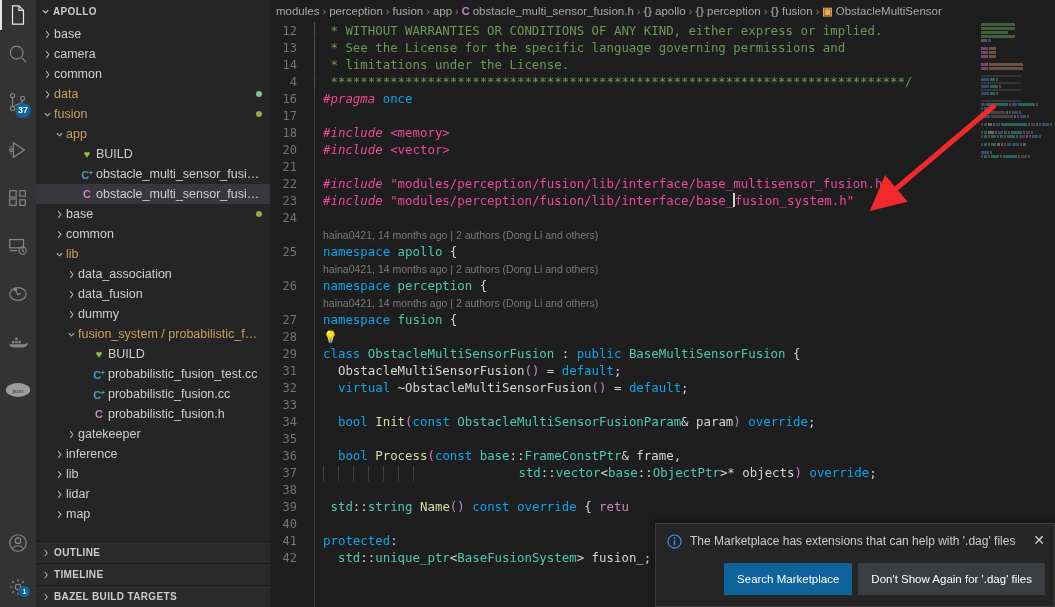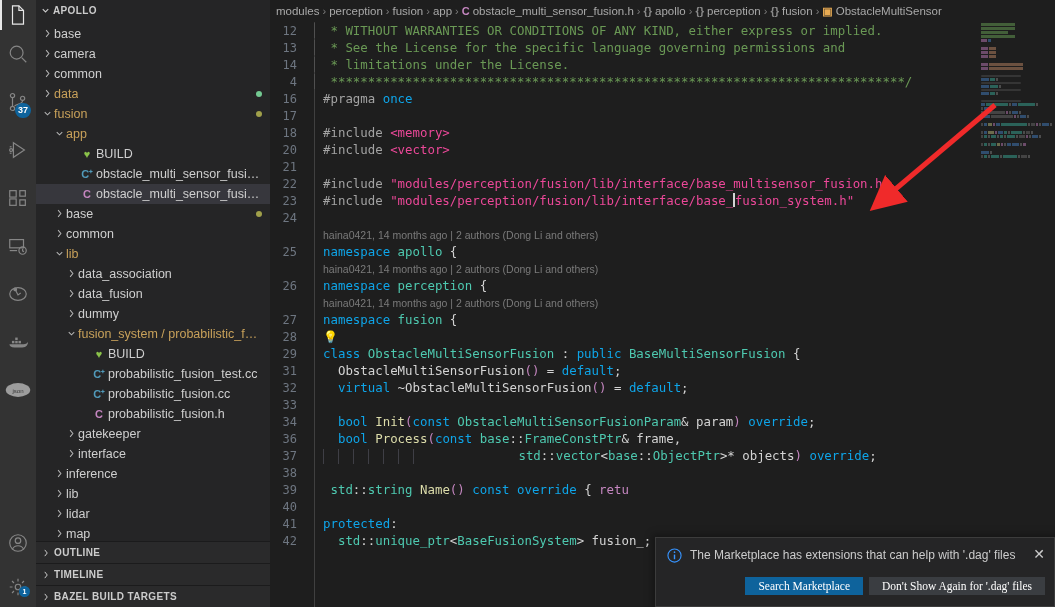--- a/index.html
+++ b/index.html
@@ -131,21 +131,21 @@
   .gutter-line {
     position: absolute; left: 44px; top: 0; bottom: 0; width: 1px;
     background: #404040;
   }
   .blame-txt {
     font-family: "Liberation Sans", sans-serif;
     font-size: 10.5px; color: #7a7a7a; font-style: normal;
   }
   
   .t-com   { color: #6A9955; }
-  .t-pre   { color: #a3a3a3; }
+  .t-pre   { color: #ec4899; font-style: italic; }
   .t-kw    { color: #0ea5e9; }
   .t-str   { color: #ec4899; }
   .t-type  { color: #4EC9B0; }
   .t-fn    { color: #DCDCAA; }
   .t-plain { color: #d4d4d4; }
   .t-punc  { color: #d4d4d4; }
   .t-ctrl  { color: #C586C0; }
   .ig { display: inline-block; width: 1px; height: 15px; background: #3f3f46;
         vertical-align: middle; margin-right: 0; }
 
@@ -183,22 +183,22 @@
     padding: 9px 8px 4px 11px;
   }
   .notif-icon { color: #3794ff; flex: 0 0 16px; margin-top: 1px; }
   .notif-msg { font-size: 12px; color: #cccccc; flex: 1 1 auto; line-height: 16px; }
   .notif-close { color: #cccccc; font-size: 14px; line-height: 14px; flex: 0 0 14px; text-align:center; }
   .notif-btns {
     display: flex; gap: 6px; justify-content: flex-end;
     padding: 6px 9px 11px 11px;
   }
   .btn {
-    font-size: 11.5px; padding: 3px 13px; border: none; cursor: pointer;
-    font-family: Liberation Serif, serif;
+    font-size: 11.5px; padding: 10px 13px; border: none; cursor: pointer;
+    font-family: Liberation Sans, sans-serif;
   }
   .btn-primary { background: #0e639c; color: #ffffff; }
   .btn-secondary { background: #3a3d41; color: #ffffff; }
 
   .watermark {
     position: absolute; right: 8px; bottom: 8px;
     font-size: 19px; color: #d8d8d8; opacity: .92;
     font-family: "DejaVu Sans", sans-serif;
     z-index: 60; pointer-events: none;
     text-shadow: 0 0 3px rgba(0,0,0,.55);
@@ -450,28 +450,20 @@
           <span class="ficon h-ico">C</span>
           <span class="lbl">probabilistic_fusion.h</span>
         </div>
         <div class="row" style="padding-left: 28px;">
           <span class="twisty">
             <svg width="11" height="11" viewBox="0 0 16 16" fill="none" stroke="currentColor" stroke-width="1.5">
               <path d="M6 3l4 5-4 5"></path>
             </svg>
           </span>
           <span class="lbl">gatekeeper</span>
-        </div>
-        <div class="row" style="padding-left: 28px;">
-          <span class="twisty">
-            <svg width="11" height="11" viewBox="0 0 16 16" fill="none" stroke="currentColor" stroke-width="1.5">
-              <path d="M6 3l4 5-4 5"></path>
-            </svg>
-          </span>
-          <span class="lbl">interface</span>
         </div>
         <div class="row" style="padding-left: 16px;">
           <span class="twisty">
             <svg width="11" height="11" viewBox="0 0 16 16" fill="none" stroke="currentColor" stroke-width="1.5">
               <path d="M6 3l4 5-4 5"></path>
             </svg>
           </span>
           <span class="lbl">inference</span>
         </div>
         <div class="row" style="padding-left: 16px;">
@@ -593,20 +585,21 @@
           <div class="ln-row blame"><span class="lnum"></span><span class="lcontent blame-txt">haina0421, 14 months ago | 2 authors (Dong Li and others)</span></div>
           <div class="ln-row"><span class="lnum">26</span><span class="lcontent"><span class="t-kw">namespace </span><span class="t-type">perception</span><span class="t-punc"> {</span></span></div>
           <div class="ln-row blame"><span class="lnum"></span><span class="lcontent blame-txt">haina0421, 14 months ago | 2 authors (Dong Li and others)</span></div>
           <div class="ln-row"><span class="lnum">27</span><span class="lcontent"><span class="t-kw">namespace </span><span class="t-type">fusion</span><span class="t-punc"> {</span></span></div>
           <div class="ln-row"><span class="lnum">28</span><span class="lcontent"><span class="bulb">💡</span></span></div>
           <div class="ln-row"><span class="lnum">29</span><span class="lcontent"><span class="t-kw">class </span><span class="t-type">ObstacleMultiSensorFusion</span><span class="t-punc"> : </span><span class="t-kw">public </span><span class="t-type">BaseMultiSensorFusion</span><span class="t-punc"> {</span></span></div>
           <div class="ln-row"><span class="lnum">31</span><span class="lcontent"><span class="t-plain">  </span><span class="t-plain">ObstacleMultiSensorFusion</span><span class="t-ctrl">()</span><span class="t-punc"> = </span><span class="t-kw">default</span><span class="t-punc">;</span></span></div>
           <div class="ln-row"><span class="lnum">32</span><span class="lcontent"><span class="t-plain">  </span><span class="t-kw">virtual </span><span class="t-plain">~ObstacleMultiSensorFusion</span><span class="t-ctrl">()</span><span class="t-punc"> = </span><span class="t-kw">default</span><span class="t-punc">;</span></span></div>
           <div class="ln-row"><span class="lnum">33</span><span class="lcontent"></span></div>
           <div class="ln-row"><span class="lnum">34</span><span class="lcontent"><span class="t-plain">  </span><span class="t-kw">bool </span><span class="t-fn">Init</span><span class="t-ctrl">(</span><span class="t-kw">const </span><span class="t-type">ObstacleMultiSensorFusionParam</span><span class="t-punc">&amp; </span><span class="t-plain">param</span><span class="t-ctrl">)</span><span class="t-punc"> </span><span class="t-kw">override</span><span class="t-punc">;</span></span></div>
+          <div class="ln-row"><span class="lnum">35</span><span class="lcontent"></span></div>
           <div class="ln-row"><span class="lnum">36</span><span class="lcontent"><span class="t-plain">  </span><span class="t-kw">bool </span><span class="t-fn">Process</span><span class="t-ctrl">(</span><span class="t-kw">const </span><span class="t-type">base</span><span class="t-punc">::</span><span class="t-type">FrameConstPtr</span><span class="t-punc">&amp; </span><span class="t-plain">frame</span><span class="t-punc">,</span></span></div>
           <div class="ln-row"><span class="lnum">37</span><span class="lcontent"><span class="ig" style="margin-left: 0px;"></span><span class="ig" style="margin-left: 14px;"></span><span class="ig" style="margin-left: 14px;"></span><span class="ig" style="margin-left: 14px;"></span><span class="ig" style="margin-left: 14px;"></span><span class="ig" style="margin-left: 14px;"></span><span class="ig" style="margin-left: 14px;"></span><span class="t-plain">              </span><span class="t-type">std</span><span class="t-punc">::</span><span class="t-type">vector</span><span class="t-punc">&lt;</span><span class="t-type">base</span><span class="t-punc">::</span><span class="t-type">ObjectPtr</span><span class="t-punc">&gt;* </span><span class="t-plain">objects</span><span class="t-ctrl">)</span><span class="t-punc"> </span><span class="t-kw">override</span><span class="t-punc">;</span></span></div>
           <div class="ln-row"><span class="lnum">38</span><span class="lcontent"></span></div>
           <div class="ln-row"><span class="lnum">39</span><span class="lcontent"><span class="t-plain"> </span><span class="t-type">std</span><span class="t-punc">::</span><span class="t-type">string </span><span class="t-fn">Name</span><span class="t-ctrl">()</span><span class="t-punc"> </span><span class="t-kw">const </span><span class="t-kw">override</span><span class="t-punc"> { </span><span class="t-ctrl">retu</span></span></div>
           <div class="ln-row"><span class="lnum">40</span><span class="lcontent"></span></div>
           <div class="ln-row"><span class="lnum">41</span><span class="lcontent"><span class="t-kw">protected</span><span class="t-punc">:</span></span></div>
           <div class="ln-row"><span class="lnum">42</span><span class="lcontent"><span class="t-plain">  </span><span class="t-type">std</span><span class="t-punc">::</span><span class="t-type">unique_ptr</span><span class="t-punc">&lt;</span><span class="t-type">BaseFusionSystem</span><span class="t-punc">&gt; </span><span class="t-plain">fusion_</span><span class="t-punc">;</span></span></div>
         </div>
     </div>
 

